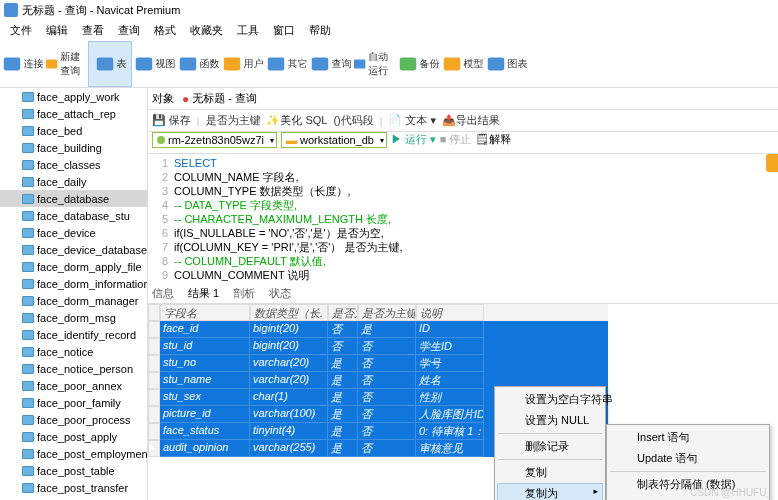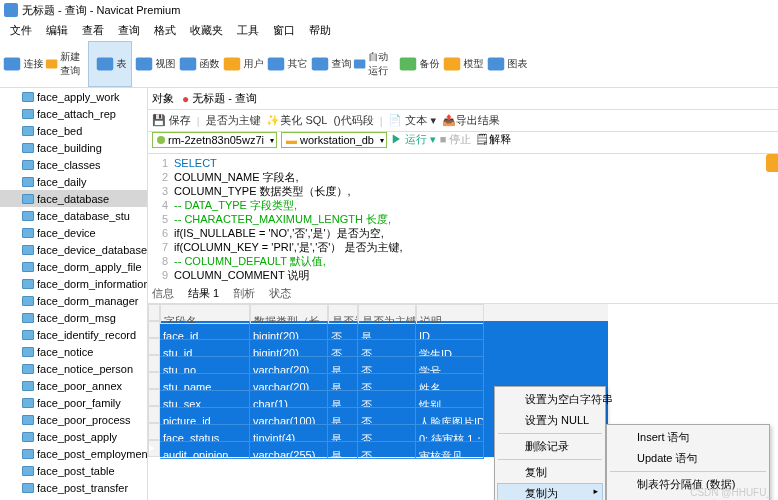--- a/index.html
+++ b/index.html
@@ -34,21 +34,21 @@
 .sql .gut { width:24px; text-align:right; color:#aaa; padding-right:6px; flex-shrink:0; }
 .sql .kw { color:#0070c0; }
 .sql .cm { color:#0a0; }
 .res-tabs { height:20px; display:flex; align-items:center; padding-left:4px; gap:14px; border-bottom:1px solid #ddd; color:#555; }
 .grid { width:460px; }
 .grid-row { display:flex; height:17px; }
 .grid-row.hd { background:#f3f3f3; color:#555; }
 .grid-row.hd .c { border:1px solid #ddd; }
 .grid-row.dt { background:#1177dd; color:#fff; }
 .grid-row.dt .c { border-bottom:1px solid #3d90e0; border-right:1px solid #3d90e0; }
-.c { overflow:hidden; white-space:nowrap; padding:9px 3px; }
+.c { overflow:hidden; white-space:nowrap; padding:1px 3px;font-style:italic; }
 .c1{width:90px}.c2{width:78px}.c3{width:30px}.c4{width:58px}.c5{width:68px}
 .gut2 { width:12px; background:#f3f3f3; border:1px solid #ddd; }
 .ctx { position:absolute; background:#f4f4f4; border:1px solid #aaa; box-shadow:2px 2px 4px rgba(0,0,0,.2); padding:2px; font-size:11px; }
 .ctx .mi { padding:3px 20px 3px 28px; white-space:nowrap; position:relative; }
 .ctx .mi.hov { background:#d6e9f8; border:1px solid #a8c8e4; padding:2px 19px 2px 27px; }
 .ctx .mi.sub::after { content:"▸"; position:absolute; right:4px; font-size:9px; }
 .ctx hr { border:none; border-top:1px solid #ccc; margin:2px 1px; }
 .watermark { position:absolute; bottom:2px; right:6px; color:#ccc; font-size:10px; }
 .badge { position:absolute; right:0; top:154px; width:12px; height:18px; background:#f5a623; border-radius:3px 0 0 3px; }
 svg { display:block; }

